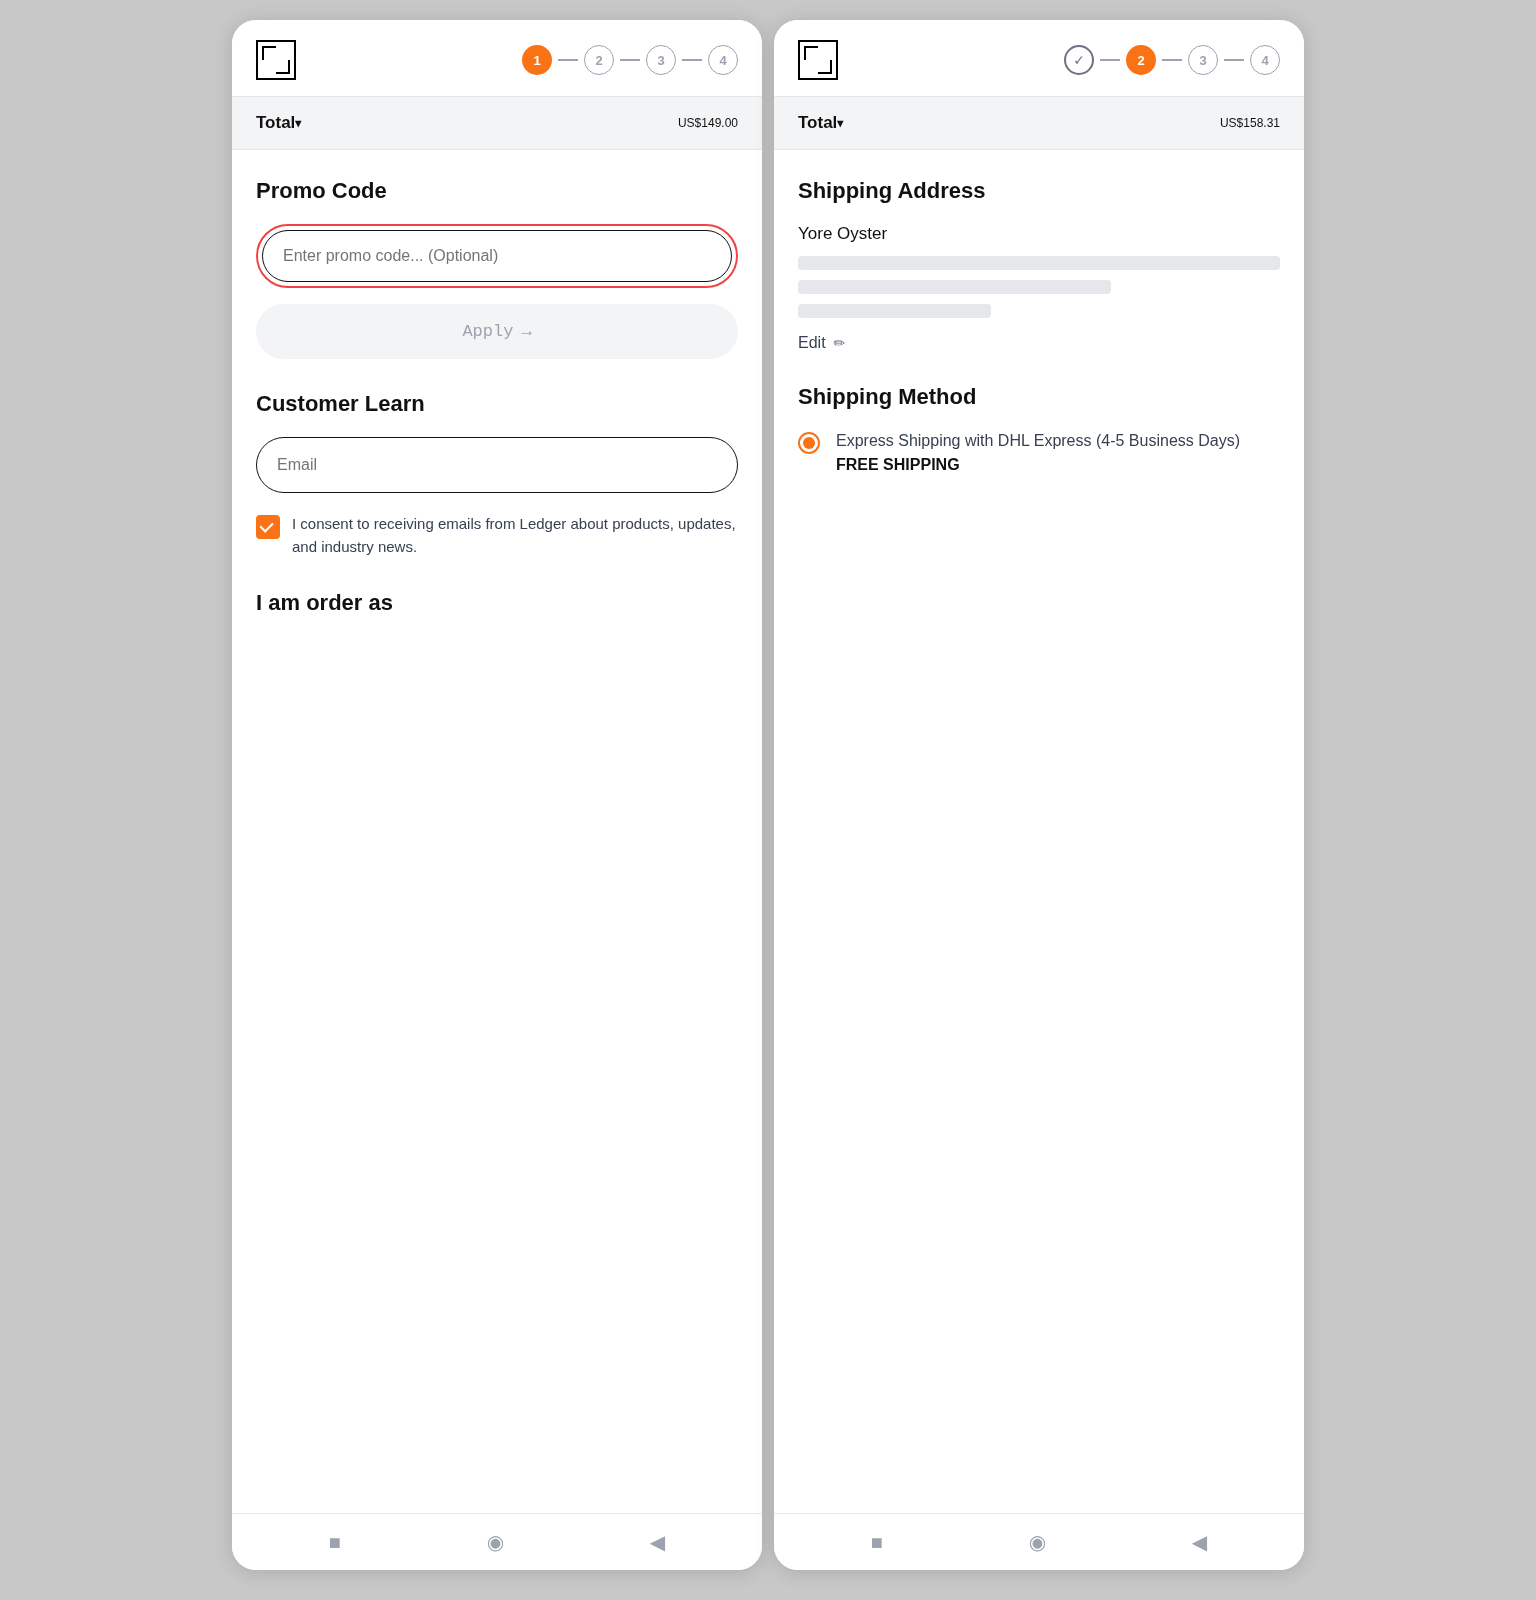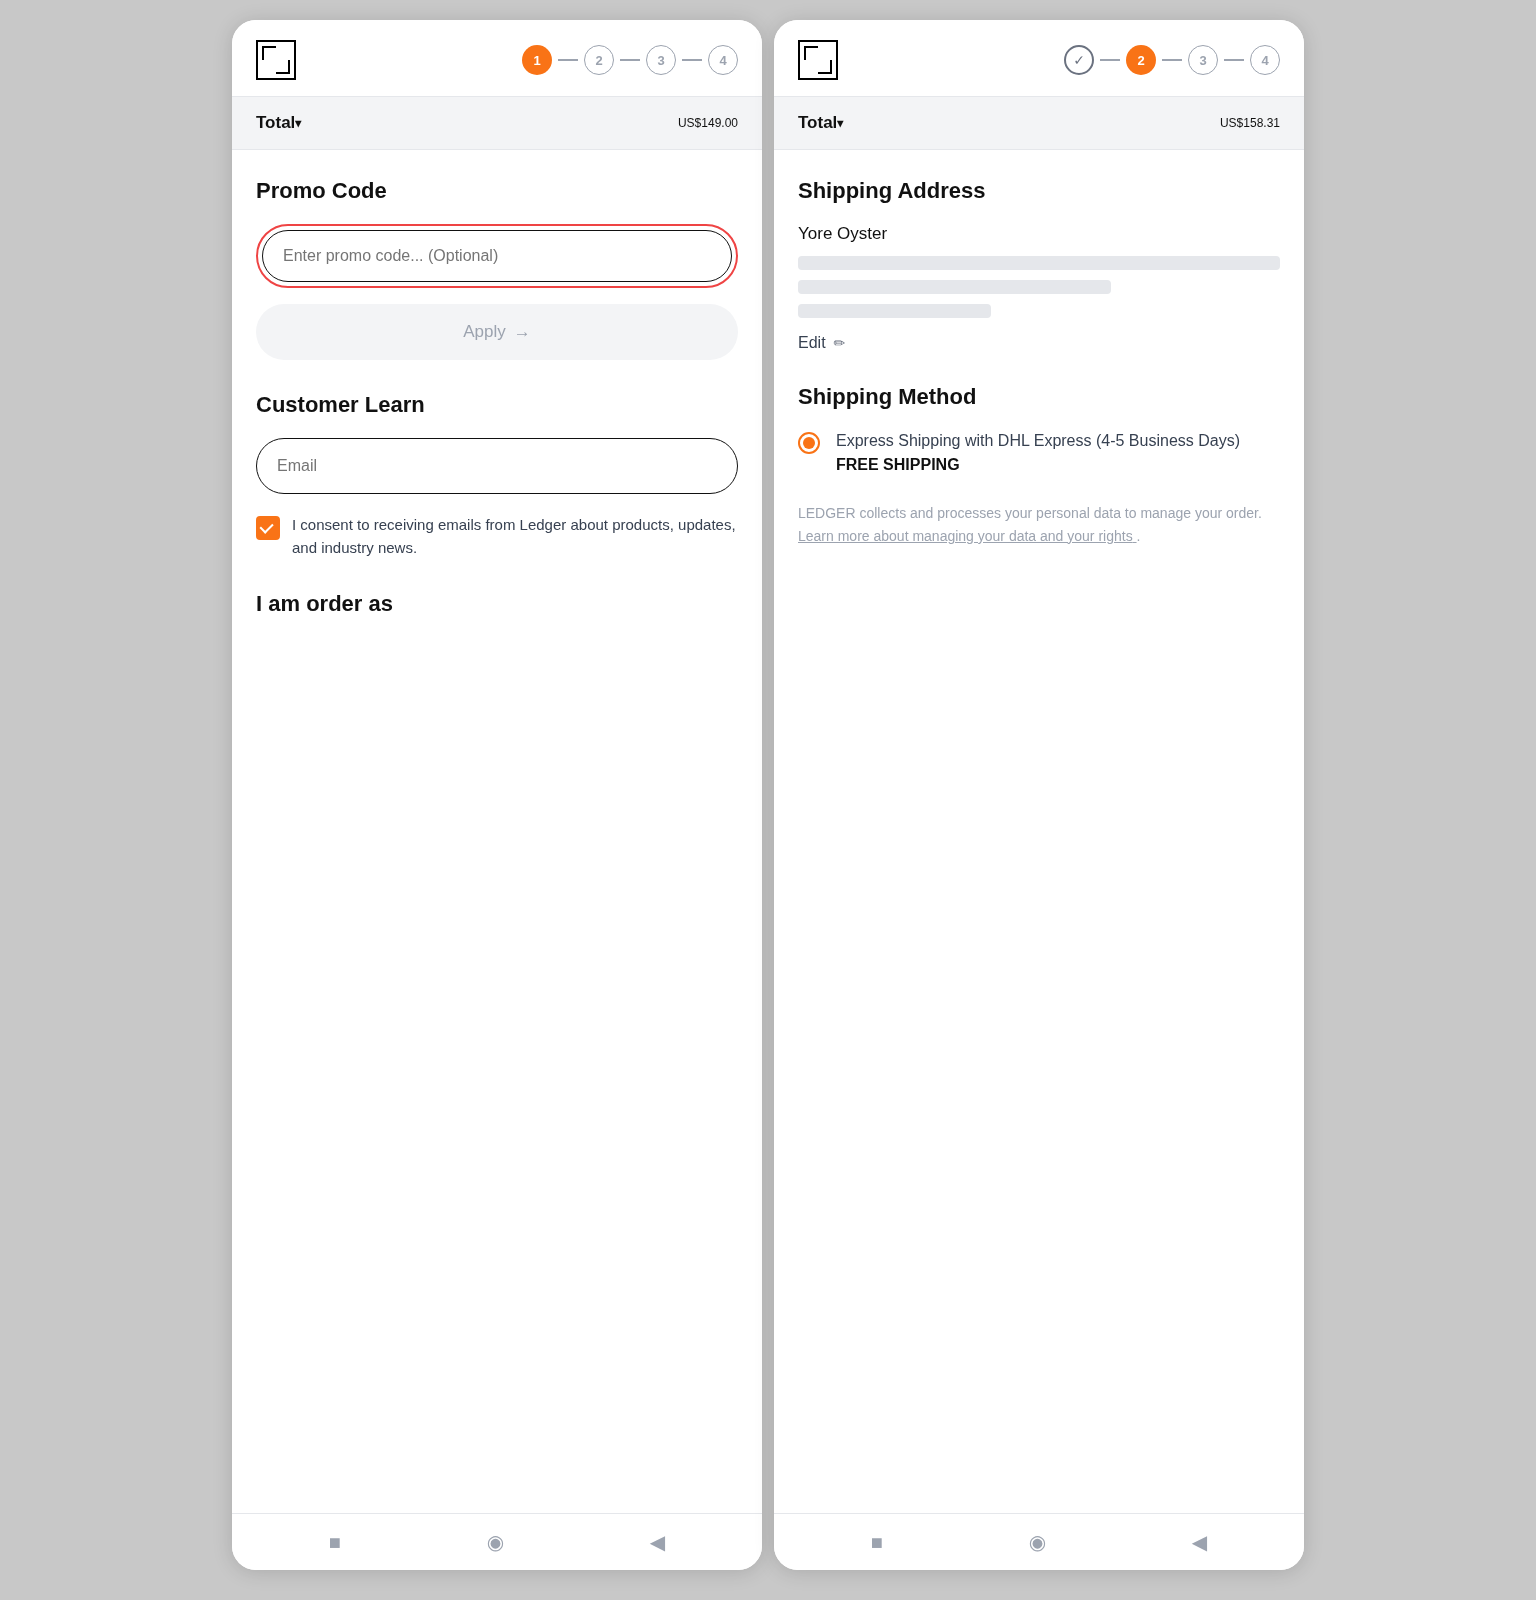--- a/index.html
+++ b/index.html
@@ -161,20 +161,21 @@
       border: none;
       font-size: 17px;
       color: #9ca3af;
       font-weight: 500;
       cursor: pointer;
       display: flex;
       align-items: center;
       justify-content: center;
       gap: 8px;
       margin-bottom: 32px;
+      font-family: Liberation Mono, monospace;
     }
 
     
     .email-input {
       width: 100%;
       border: 1.5px solid #111;
       border-radius: 50px;
       padding: 18px 20px;
       font-size: 16px;
       color: #14532d;
@@ -456,27 +457,20 @@
       <div class="shipping-option">
         <div class="radio-outer">
           <div class="radio-inner"></div>
         </div>
         <div class="shipping-info">
           <div class="shipping-name">Express Shipping with DHL Express (4-5 Business Days)</div>
           <div class="shipping-price">FREE SHIPPING</div>
         </div>
       </div>
 
-      <div class="privacy-text">
-        <span>LEDGER collects and processes your personal data to manage your order. </span>
-        <a href="#">
-          <span>Learn more about managing your data and your rights</span>
-        </a>
-        <span>.</span>
-      </div>
 
     </div>
 
     <div class="bottom-nav">
       <span class="nav-icon">■</span>
       <span class="nav-icon">◉</span>
       <span class="nav-icon">◀</span>
     </div>
 
   </div>

